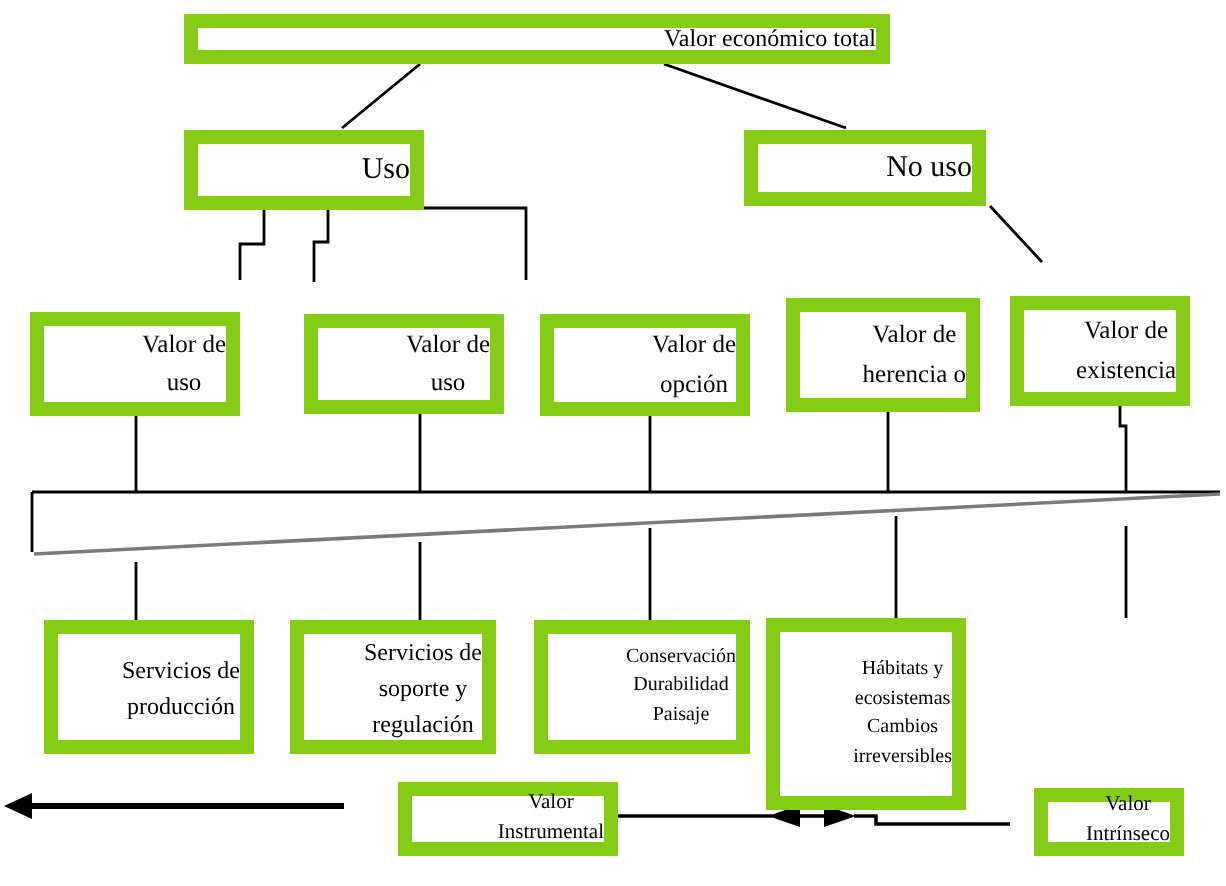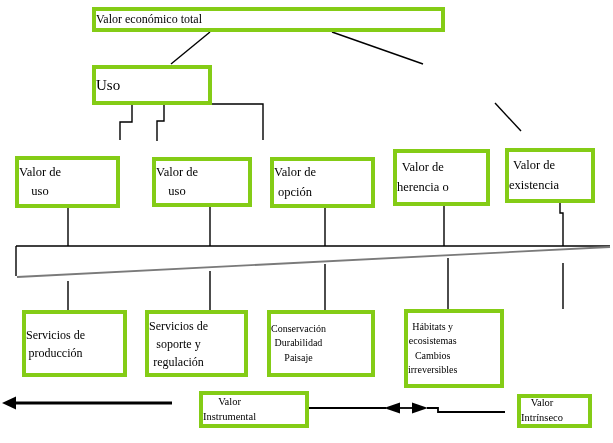--- a/index.html
+++ b/index.html
@@ -7,27 +7,28 @@
     position:relative;
     width:613px;height:443px;
     background:#ffffff;
     font-family:"Liberation Serif","DejaVu Serif",serif;
     color:#000000;
     overflow:hidden;
   }
   #lines{position:absolute;left:0;top:0;width:613px;height:443px;}
   .box{
     position:absolute;
-    border:4px solid #84cc16;
+    border:7px solid #84cc16;
     background:#ffffff;
-    display:flex;align-items:center;justify-content:flex-start;
+    display:flex;align-items:center;justify-content:flex-end;
     text-align:center;
     white-space:pre-line;
     box-sizing:border-box;
     line-height:1.35;
+    padding-left:27px;
   }
   .fs-title{font-size:12px;}
   .fs-branch{font-size:15px;}
   .fs-l2{font-size:12.5px;line-height:1.55;margin-top:16px;}
   .fs-l3a{font-size:12px;line-height:1.5;}
   .fs-l3b{font-size:10px;line-height:1.45;}
   .fs-bottom{font-size:10.5px;line-height:1.4;margin-left:12px;}
 </style>
 </head>
 <body>
@@ -75,20 +76,23 @@
     <path d="M427,408 L438,408 L438,412 L505,412" fill="none" stroke="#000" stroke-width="1.8"></path>
   </svg>
 
   <div class="box fs-title" style="left:92px;top:7px;width:353px;height:25px;">
     <span>Valor económico total</span>
   </div>
 
   <div class="box fs-branch" style="left:92px;top:65px;width:120px;height:40px;">
     <span>Uso</span>
   </div>
+  <div class="box fs-branch" style="left:372px;top:65px;width:121px;height:38px;">
+    <span>No uso</span>
+  </div>
 
   <div class="box fs-l2" style="left:15px;top:140px;width:105px;height:52px;">
     <span>Valor de
 uso</span>
   </div>
   <div class="box fs-l2" style="left:152px;top:141px;width:100px;height:50px;">
     <span>Valor de
 uso</span>
   </div>
   <div class="box fs-l2" style="left:270px;top:141px;width:105px;height:51px;">
@@ -111,21 +115,21 @@
   <div class="box fs-l3a" style="left:145px;top:310px;width:103px;height:67px;">
     <span>Servicios de
 soporte y
 regulación</span>
   </div>
   <div class="box fs-l3b" style="left:267px;top:310px;width:108px;height:67px;">
     <span>Conservación
 Durabilidad
 Paisaje</span>
   </div>
-  <div class="box fs-l3b" style="left:404px;top:309px;width:100px;height:79px;">
+  <div class="box fs-l3b" style="left:383px;top:309px;width:100px;height:96px;">
     <span>Hábitats y
 ecosistemas
 Cambios
 irreversibles</span>
   </div>
 
   <div class="box fs-bottom" style="left:187px;top:391px;width:110px;height:37px;">
     <span>Valor
 Instrumental</span>
   </div>

